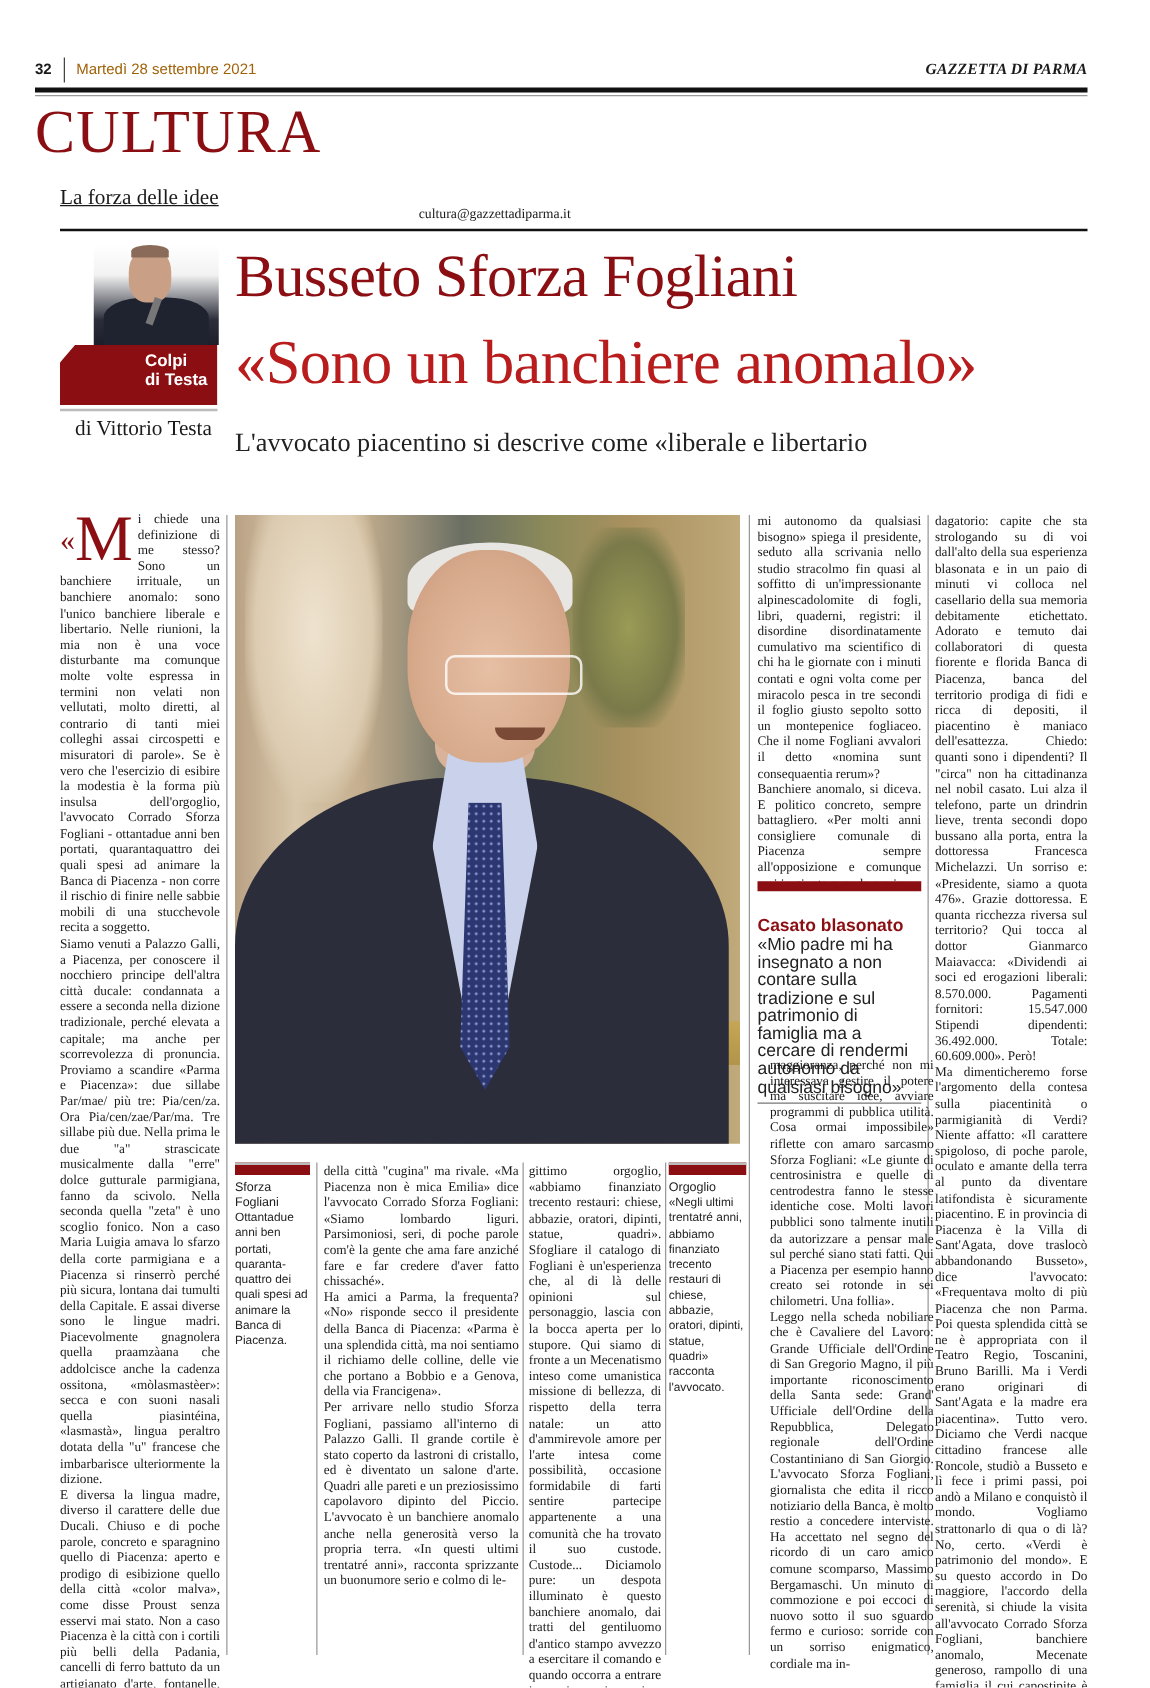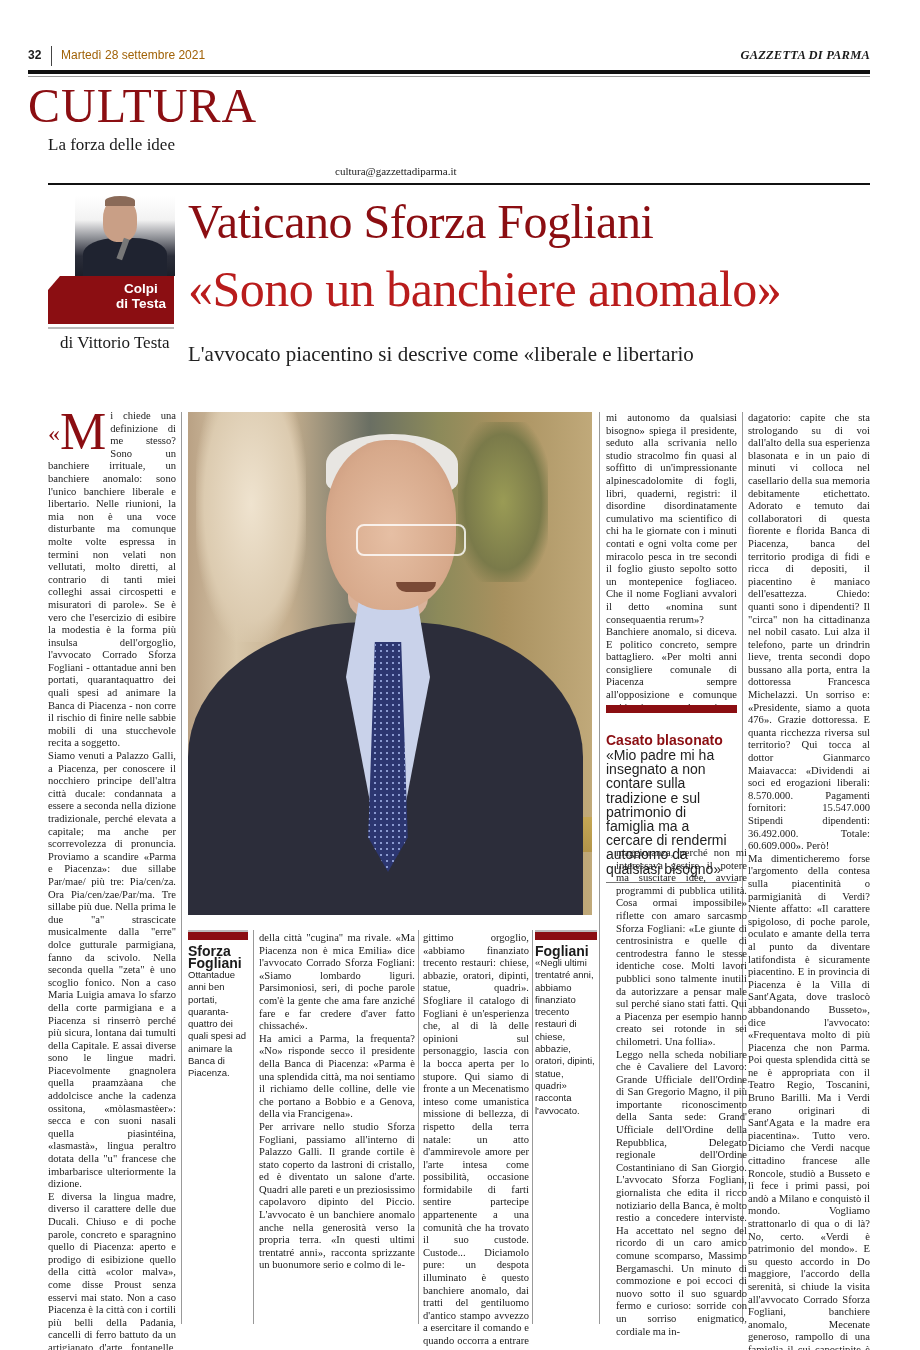--- a/index.html
+++ b/index.html
@@ -6,30 +6,30 @@
   body{width:920px;height:1350px;position:relative;overflow:hidden;color:#1a1a1a;font-family:"Liberation Serif",serif;}
   .abs{position:absolute;}
   .topbar{left:28px;top:48px;width:842px;height:20px;font-family:"Liberation Sans",sans-serif;}
   .pagenum{left:0;top:0;font-weight:bold;font-size:12px;}
   .vsep{left:23px;top:-2px;width:1px;height:20px;background:#444;}
   .date{left:33px;top:0;font-size:12px;color:#a16207;}
   .paper{right:0;top:0;font-family:"Liberation Serif",serif;font-style:italic;font-weight:bold;font-size:12.5px;letter-spacing:0.2px;}
   .rule-thick{left:28px;top:70px;width:842px;height:4px;background:#111;}
   .rule-thin{left:28px;top:76px;width:842px;height:1px;background:#999;}
   .section{left:28px;top:80px;font-size:48px;color:#8b0e12;letter-spacing:1px;line-height:52px;transform:scaleY(1.02);}
-  .tagline{left:48px;top:135px;font-size:17px;}
+  .tagline{left:48px;top:148px;font-size:17px;text-decoration:underline;}
   .email{left:335px;top:165px;font-size:11px;}
   .rule2{left:48px;top:183px;width:822px;height:2px;background:#111;}
   .thumb{left:75px;top:196px;width:100px;height:80px;background:linear-gradient(180deg,#fff 0%,#f2f2f2 30%,#2b2e3a 75%,#1c1f2a 100%);overflow:hidden;}
   .thumb .head{position:absolute;left:28px;top:2px;width:34px;height:44px;border-radius:45% 45% 40% 40%;background:#c99f86;}
   .thumb .hair{position:absolute;left:30px;top:0;width:30px;height:10px;border-radius:50% 50% 0 0;background:#8a6a58;}
   .thumb .body{position:absolute;left:8px;top:42px;width:84px;height:40px;border-radius:40% 40% 0 0;background:#1f2330;}
   .thumb .mic{position:absolute;left:45px;top:42px;width:6px;height:22px;background:#777;transform:rotate(20deg);}
   .redbox{left:48px;top:276px;width:126px;height:48px;background:#8b0e12;clip-path:polygon(0 14px,12px 0,100% 0,100% 100%,0 100%);}
-  .redbox .t{position:absolute;right:8px;top:5px;color:#fff;font-family:"Liberation Sans",sans-serif;font-weight:bold;font-size:13.5px;line-height:15px;text-align:center;}
+  .redbox .t{position:absolute;right:8px;top:5px;color:#fff;font-family:"Liberation Sans",sans-serif;font-weight:bold;font-size:13.5px;line-height:15px;text-align:left;}
   .redline{left:48px;top:327px;width:126px;height:2px;background:#bbb;}
   .byline{left:60px;top:333px;font-size:17px;}
   .headline1{left:188px;top:194px;font-size:48px;color:#8b0e12;line-height:56px;white-space:nowrap;letter-spacing:-0.5px;}
   .headline2{left:188px;top:260px;font-size:50px;color:#b91c1c;line-height:58px;white-space:nowrap;letter-spacing:-0.5px;}
   .sub{left:188px;top:342px;font-size:21px;line-height:25px;color:#222;}
   .col{font-size:10.6px;line-height:12.6px;text-align:justify;hyphens:manual;}
   .col p{margin:0;}
   .c1{left:48px;top:410px;width:128px;}
   .drop{float:left;font-size:52px;line-height:40px;color:#8b0e12;margin:2px 4px 0 0;}
   .drop .q{font-size:24px;vertical-align:8px;}
@@ -44,21 +44,21 @@
     background-image:radial-gradient(#8a9ad0 1px,transparent 1.3px);background-size:6px 6px;background-color:#2c3670;}
   .photo .neck{position:absolute;left:160px;top:150px;width:80px;height:60px;background:#d9b29a;border-radius:0 0 40% 40%;}
   .photo .face{position:absolute;left:138px;top:28px;width:130px;height:170px;background:radial-gradient(ellipse at 50% 55%,#e6bfa4 0%,#d7a98b 65%,#c49378 100%);border-radius:46% 46% 44% 44%;}
   .photo .hair{position:absolute;left:138px;top:22px;width:132px;height:60px;background:#e8e6e2;border-radius:50% 50% 20% 20%;}
   .photo .glasses{position:absolute;left:168px;top:112px;width:106px;height:28px;border:2px solid rgba(255,255,255,.8);border-radius:8px;}
   .photo .smile{position:absolute;left:208px;top:170px;width:40px;height:10px;border-radius:0 0 20px 20px;background:#7a4a36;}
   .vrule{width:1px;background:#999;}
   .sidebar1{left:188px;top:930px;width:60px;}
   .sidebar2{left:535px;top:930px;width:62px;}
   .sbbar{height:8px;background:#8b0e12;border-top:2px solid #bbb;padding-top:0;}
-  .sbtitle{font-family:"Liberation Sans",sans-serif;font-weight:bold;font-size:14px;line-height:12px;margin-top:5px;}
+  .sbtitle{font-family:"Liberation Sans",sans-serif;font-weight:normal;font-size:10px;line-height:12px;margin-top:5px;}
   .sbtext{font-family:"Liberation Sans",sans-serif;font-size:9.5px;line-height:12.3px;color:#222;}
   .c2{left:259px;top:932px;width:156px;}
   .c3b{left:423px;top:932px;width:106px;}
   .c4a{left:606px;top:412px;width:131px;}
   .quote{left:606px;top:705px;width:131px;}
   .quote .bar{height:8px;background:#8b0e12;border-top:0;}
   .quote .qt{color:#8b0e12;font-family:"Liberation Sans",sans-serif;font-weight:bold;font-size:14px;line-height:16px;margin-top:19px;}
   .quote .qb{font-family:"Liberation Sans",sans-serif;font-size:14px;line-height:14.2px;color:#222;}
   .quote .qr{height:1px;background:#777;margin-top:6px;}
   .c4b{left:616px;top:847px;width:131px;}
@@ -86,21 +86,21 @@
     <div class="head"></div>
     <div class="hair"></div>
     <div class="mic"></div>
 </div>
 <div class="abs redbox">
   <div class="t"><span>Colpi</span><br><span>di Testa</span></div>
 </div>
 <div class="abs redline"></div>
 <div class="abs byline">di Vittorio Testa</div>
 
-<div class="abs headline1">Vaticano Sforza Fogliani</div>
+<div class="abs headline1">Busseto Sforza Fogliani</div>
 <div class="abs headline2">«Sono un banchiere anomalo»</div>
 <div class="abs sub">
   <div>L'avvocato piacentino si descrive come «liberale e libertario</div>
 </div>
 
 <div class="abs col c1">
   <p><span class="drop"><span class="q">«</span><span>M</span></span><span>i chiede una definizione di me stesso? Sono un banchiere irrituale, un banchiere anomalo: sono l'unico banchiere liberale e libertario. Nelle riunioni, la mia non è una voce disturbante ma comunque molte volte espressa in termini non velati non vellutati, molto diretti, al contrario di tanti miei colleghi assai circospetti e misuratori di parole». Se è vero che l'esercizio di esibire la modestia è la forma più insulsa dell'orgoglio, l'avvocato Corrado Sforza Fogliani - ottantadue anni ben portati, quarantaquattro dei quali spesi ad animare la Banca di Piacenza - non corre il rischio di finire nelle sabbie mobili di una stucchevole recita a soggetto.</span></p>
   <p>Siamo venuti a Palazzo Galli, a Piacenza, per conoscere il nocchiero principe dell'altra città ducale: condannata a essere a seconda nella dizione tradizionale, perché elevata a capitale; ma anche per scorrevolezza di pronuncia. Proviamo a scandire «Parma e Piacenza»: due sillabe Par/mae/ più tre: Pia/cen/za. Ora Pia/cen/zae/Par/ma. Tre sillabe più due. Nella prima le due "a" strascicate musicalmente dalla "erre" dolce gutturale parmigiana, fanno da scivolo. Nella seconda quella "zeta" è uno scoglio fonico. Non a caso Maria Luigia amava lo sfarzo della corte parmigiana e a Piacenza si rinserrò perché più sicura, lontana dai tumulti della Capitale. E assai diverse sono le lingue madri. Piacevolmente gnagnolera quella praamzàana che addolcisce anche la cadenza ossitona, «mòlasmastèer»: secca e con suoni nasali quella piasintéina, «lasmastà», lingua peraltro dotata della "u" francese che imbarbarisce ulteriormente la dizione.</p>
   <p>E diversa la lingua madre, diverso il carattere delle due Ducali. Chiuso e di poche parole, concreto e sparagnino quello di Piacenza: aperto e prodigo di esibizione quello della città «color malva», come disse Proust senza esservi mai stato. Non a caso Piacenza è la città con i cortili più belli della Padania, cancelli di ferro battuto da un artigianato d'arte, fontanelle, aiuole fiorite, una meraviglia chiusa all'invadente curiosità accesa dai palazzi ben tenuto ma senza l'esibita eleganza parmigiana. Insomma, ci stiamo addentrando nella conoscenza</p>
 </div>
@@ -139,21 +139,21 @@
 <div class="abs vrule" style="left:418px;top:930px;height:394px;"></div>
 
 <div class="abs col c3b">
   <p>gittimo orgoglio, «abbiamo finanziato trecento restauri: chiese, abbazie, oratori, dipinti, statue, quadri». Sfogliare il catalogo di Fogliani è un'esperienza che, al di là delle opinioni sul personaggio, lascia con la bocca aperta per lo stupore. Qui siamo di fronte a un Mecenatismo inteso come umanistica missione di bellezza, di rispetto della terra natale: un atto d'ammirevole amore per l'arte intesa come possibilità, occasione formidabile di farti sentire partecipe appartenente a una comunità che ha trovato il suo custode. Custode... Diciamolo pure: un despota illuminato è questo banchiere anomalo, dai tratti del gentiluomo d'antico stampo avvezzo a esercitare il comando e quando occorra a entrare in azione in prima persona.</p>
 
 </div>
 <div class="abs vrule" style="left:532px;top:930px;height:394px;"></div>
 
 <div class="abs sidebar2">
   <div class="sbbar"></div>
-  <div class="sbtitle">Fogliani</div>
+  <div class="sbtitle">Orgoglio</div>
   <div class="sbtext">«Negli ultimi trentatré anni, abbiamo finanziato trecento restauri di chiese, abbazie, oratori, dipinti, statue, quadri» racconta l'avvocato.</div>
 </div>
 
 <div class="abs col c4a">
   <p>mi autonomo da qualsiasi bisogno» spiega il presidente, seduto alla scrivania nello studio stracolmo fin quasi al soffitto di un'impressionante alpinescadolomite di fogli, libri, quaderni, registri: il disordine disordinatamente cumulativo ma scientifico di chi ha le giornate con i minuti contati e ogni volta come per miracolo pesca in tre secondi il foglio giusto sepolto sotto un montepenice fogliaceo. Che il nome Fogliani avvalori il detto «nomina sunt consequaentia rerum»?</p>
   <p>Banchiere anomalo, si diceva. E politico concreto, sempre battagliero. «Per molti anni consigliere comunale di Piacenza sempre all'opposizione e comunque mai in giunta quando ero in</p>
 </div>
 <div class="abs quote">
   <div class="bar"></div>
   <div class="qt">Casato blasonato</div>

